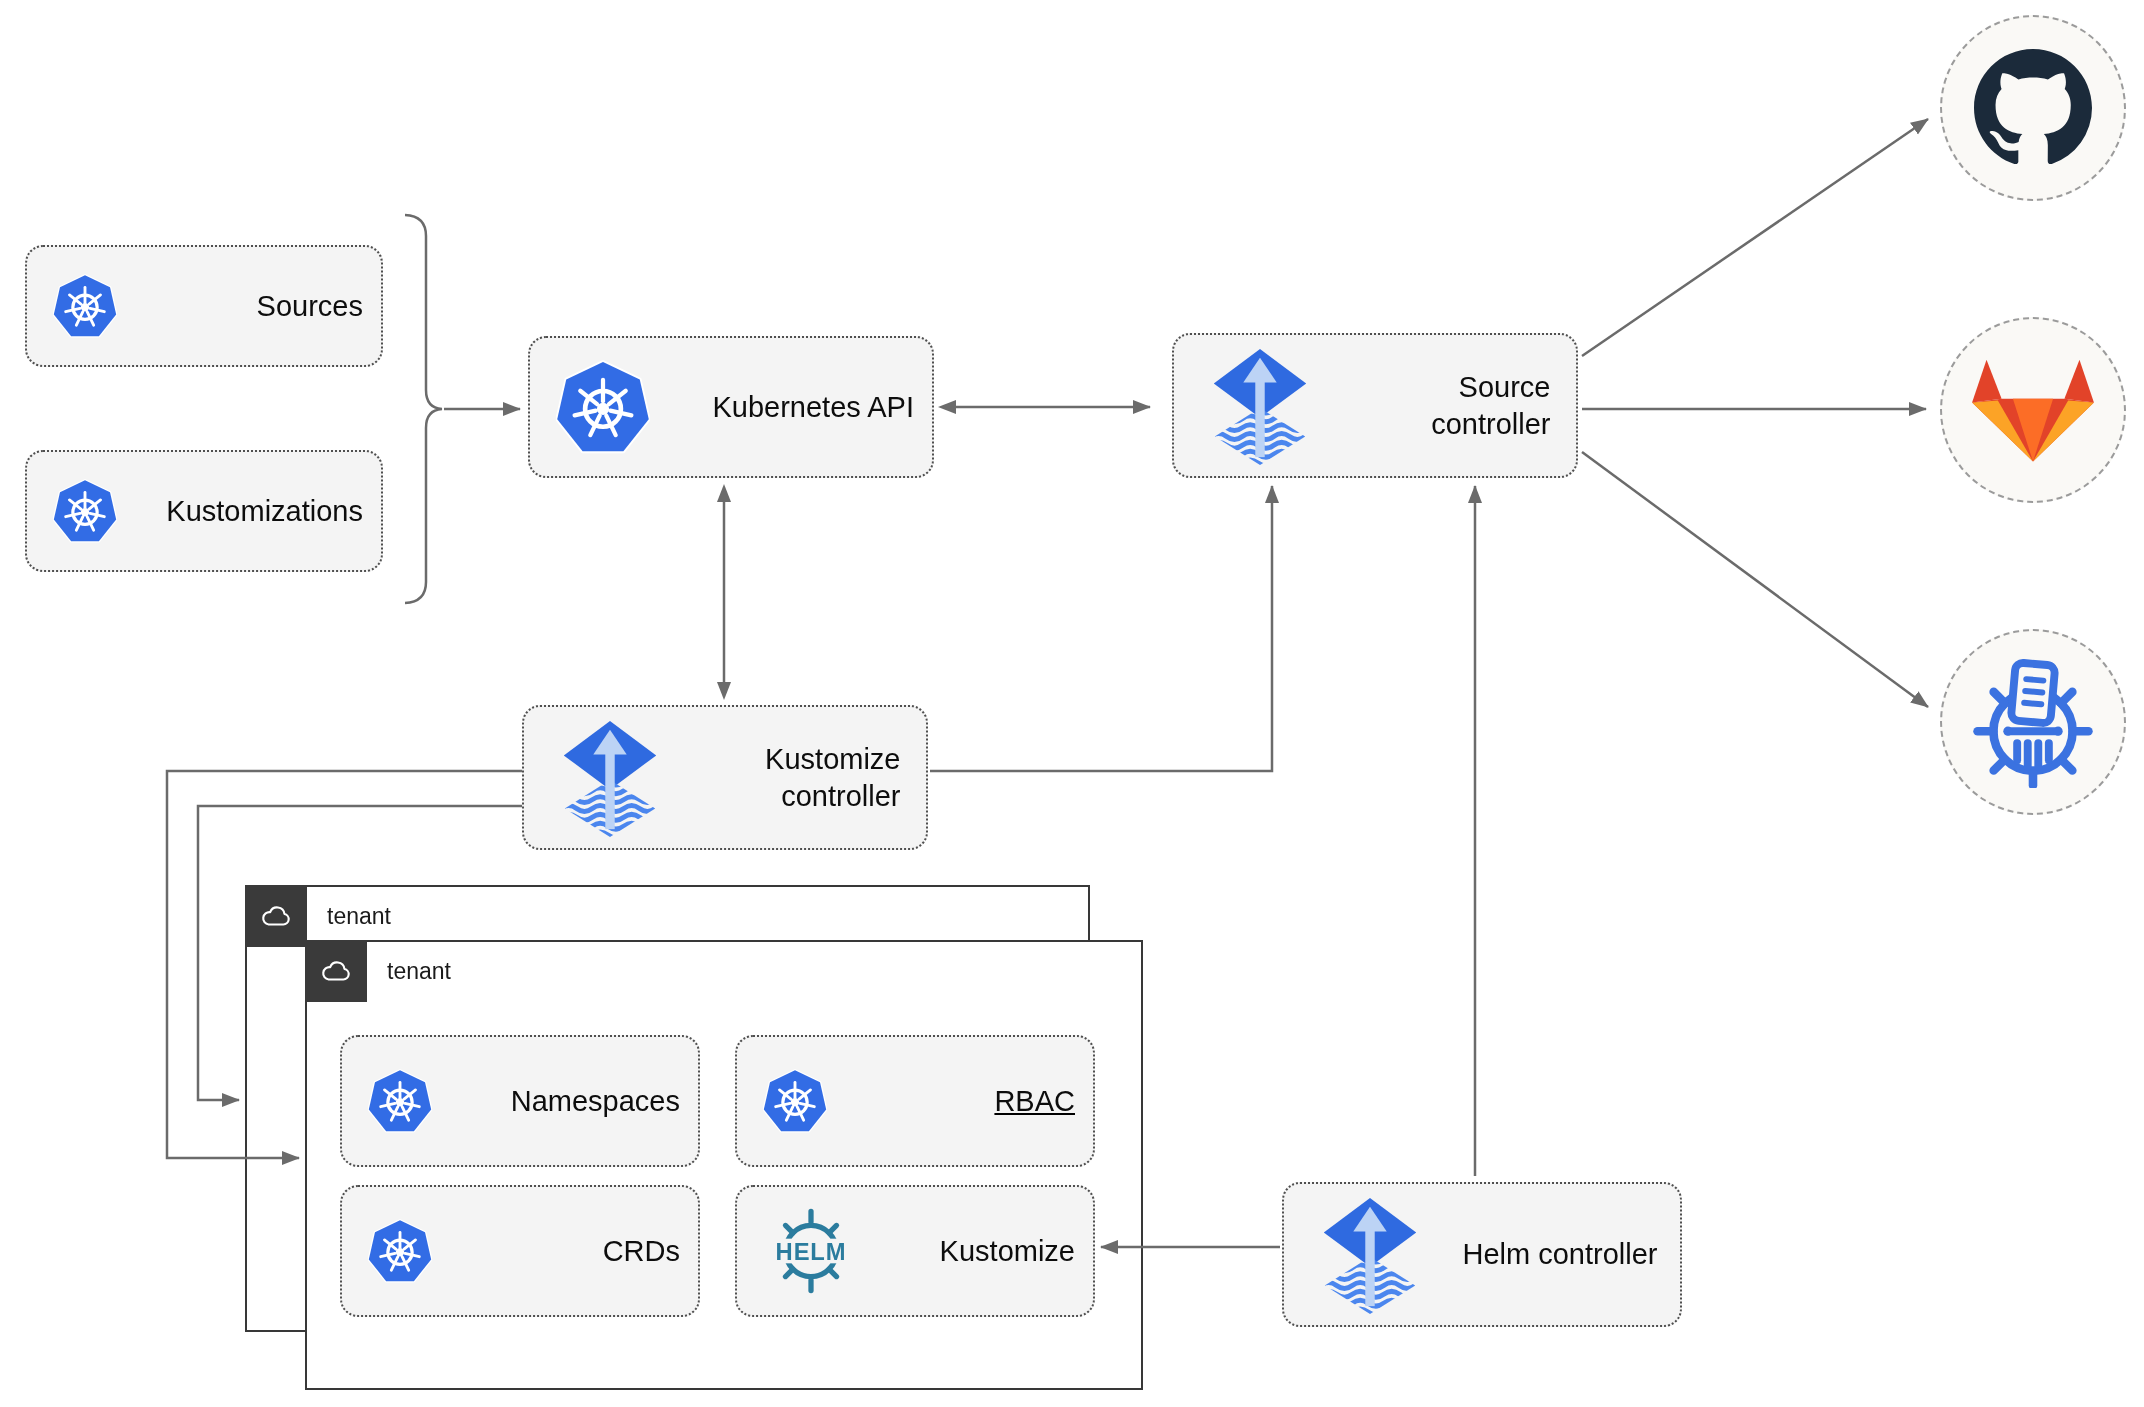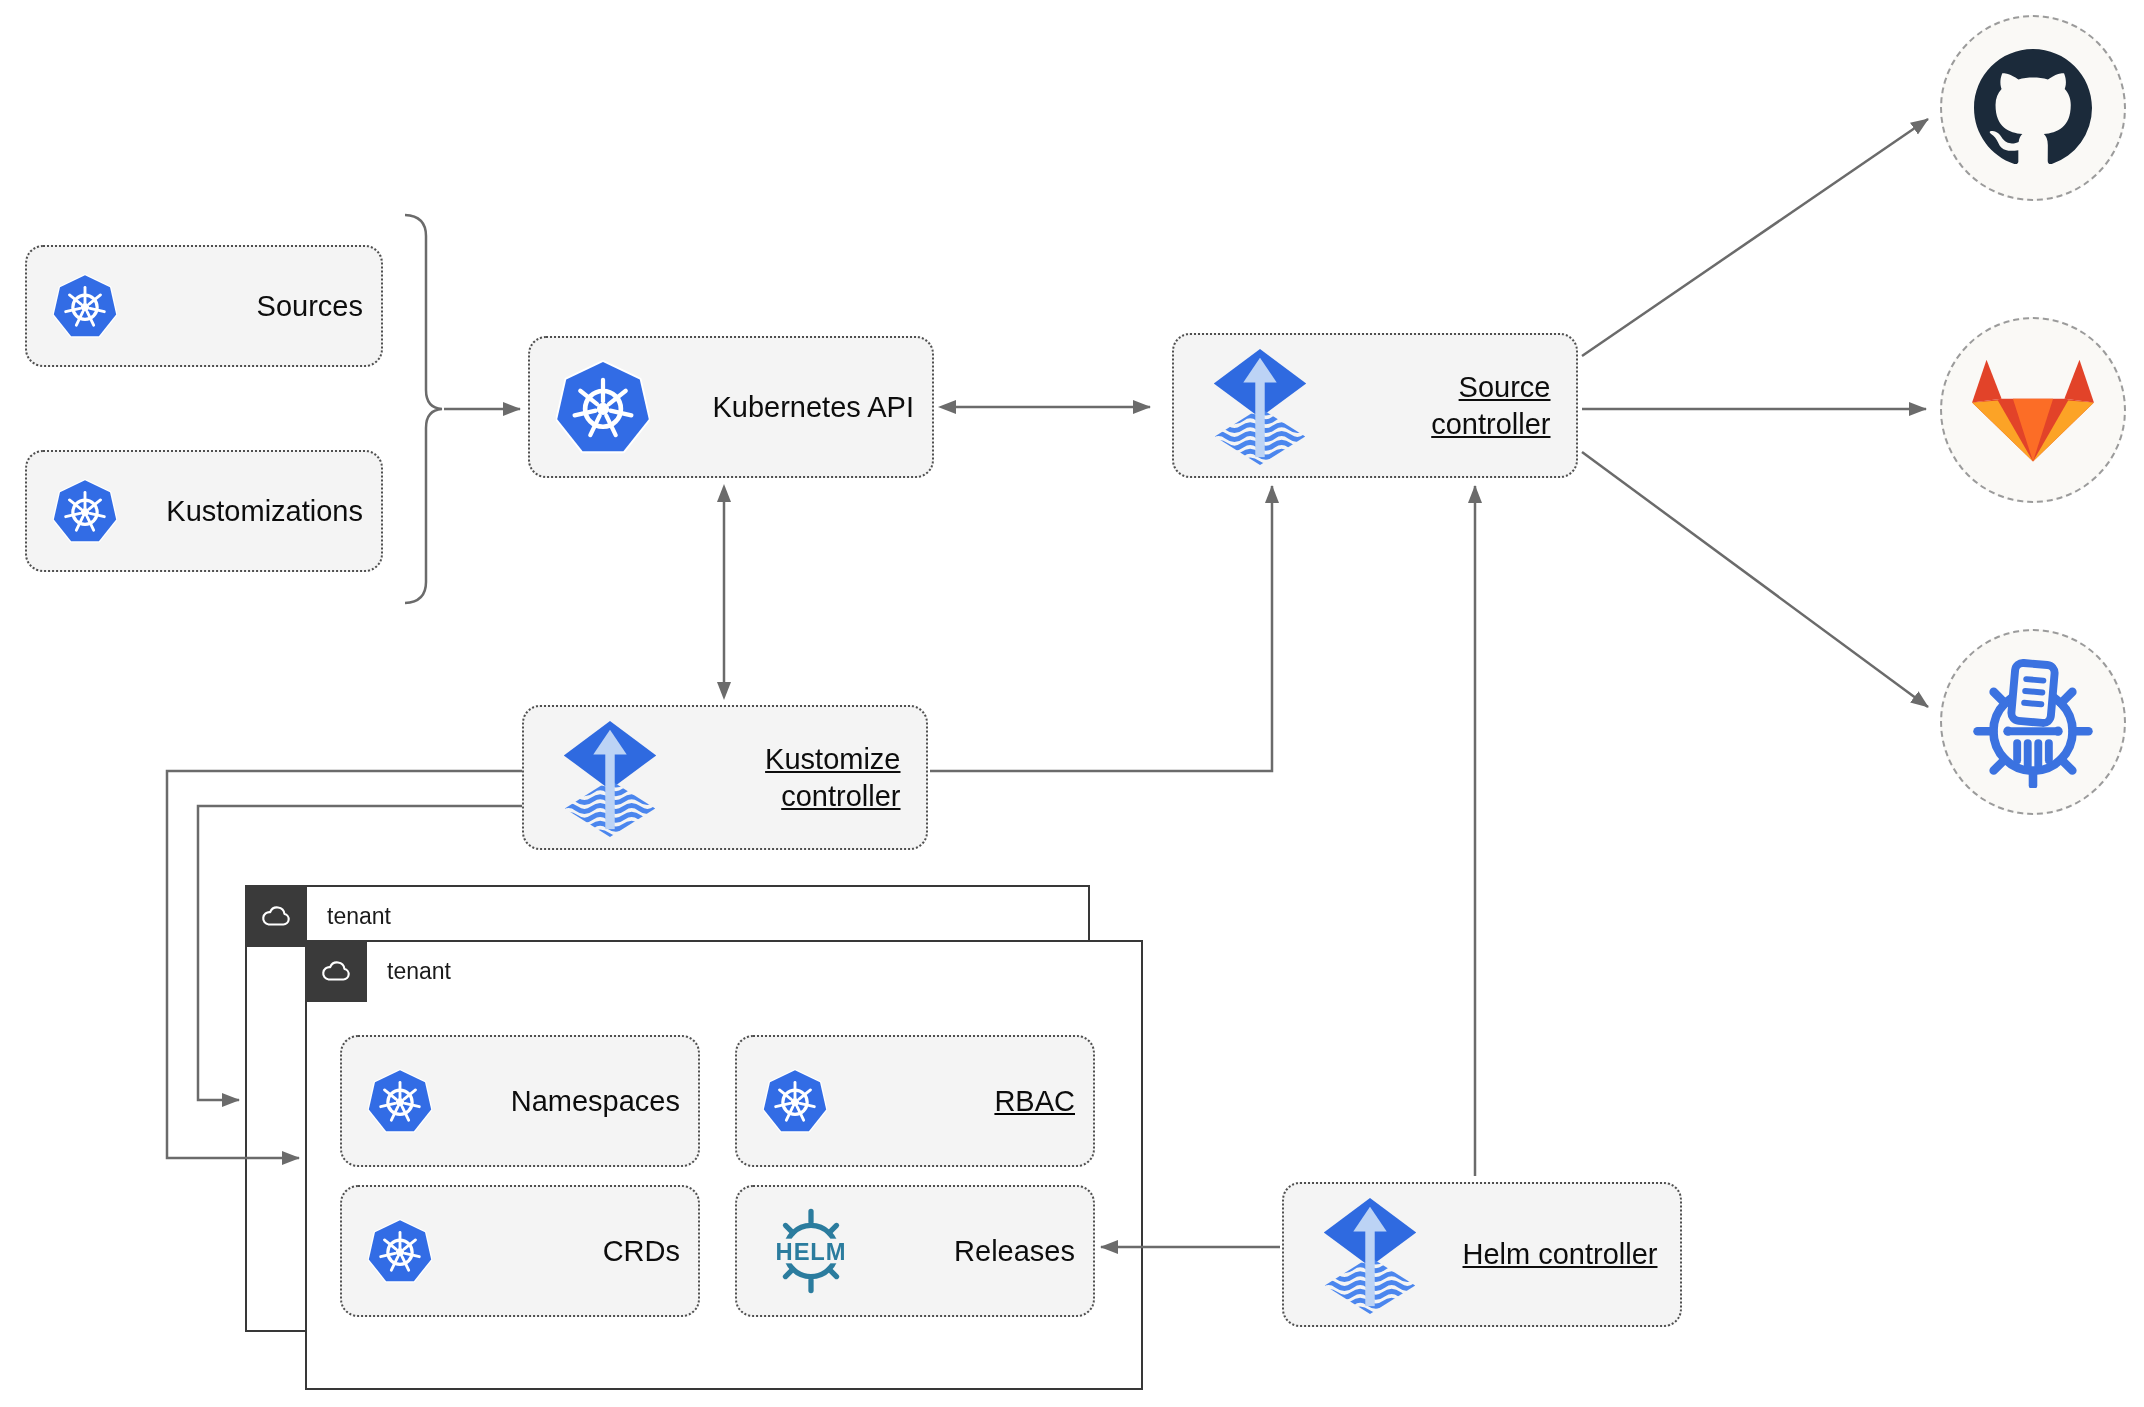--- a/index.html
+++ b/index.html
@@ -1,21 +1,21 @@
 <!DOCTYPE html>
 <html><head>
 <meta charset="utf-8">
 <style>
   html,body{margin:0;padding:0;background:#ffffff;font-family:"Liberation Sans",sans-serif;}
   #canvas{position:relative;width:2144px;height:1407px;background:#ffffff;overflow:hidden;}
 
   .node{position:absolute;box-sizing:border-box;display:flex;align-items:center;
         background:#f4f4f4;border:2px dotted #4f4f4f;border-radius:18px;z-index:20;}
   .node .lbl{flex:1;text-align:right;font-size:29px;line-height:1.25;color:#0d0d0d;padding-right:18px;}
-  .node .lbl.narrow{max-width:215px;margin:0 auto;padding-right:0;text-decoration:underline;}
+  .node .lbl.narrow{max-width:215px;margin:0 auto;padding-right:0;}
   .icon{flex:0 0 auto;display:flex;align-items:flex-start;justify-content:center;}
 
   .k8s-sm{margin-left:26px;} .k8s-sm svg{width:64px;height:64px;}
   .k8s-lg{margin-left:26px;} .k8s-lg svg{width:94px;height:94px;}
   .flux{margin-left:36px;}  .flux svg{width:100px;height:118px;}
   .helmic{margin-left:30px;} .helmic svg{width:88px;height:88px;}
 
   .tenant{position:absolute;box-sizing:border-box;background:#ffffff;border:2px solid #383838;}
   .tenant.back{z-index:10;} .tenant.front{z-index:12;}
   .tenant .badge{position:absolute;left:-2px;top:-2px;width:62px;height:62px;background:#3a3a3a;
@@ -228,21 +228,21 @@
           <line x1="50" y1="83" x2="50" y2="95"></line>
           <line x1="29.5" y1="29.5" x2="21" y2="21"></line>
           <line x1="70.5" y1="29.5" x2="79" y2="21"></line>
           <line x1="29.5" y1="70.5" x2="21" y2="79"></line>
           <line x1="70.5" y1="70.5" x2="79" y2="79"></line>
         </g>
         <rect x="5" y="36" width="90" height="28" fill="#f4f4f4"></rect>
         <text x="50" y="60" font-size="27" font-weight="bold" fill="#2b7c9e" text-anchor="middle" letter-spacing="1" font-family="Liberation Sans, sans-serif">HELM</text>
       </svg>
       </span>
-    <span class="lbl">Releases</span>
+    <span class="lbl">Kustomize</span>
   </div>
 
   <div class="circle gh" style="left:1940px;top:15px;">
     <svg viewBox="0 0 16 16">
         <use href="#sym-github"></use>
       </svg>
   </div>
   <div class="circle gl" style="left:1940px;top:317px;">
     <svg viewBox="0 0 100 86">
         <use href="#sym-gitlab"></use>

